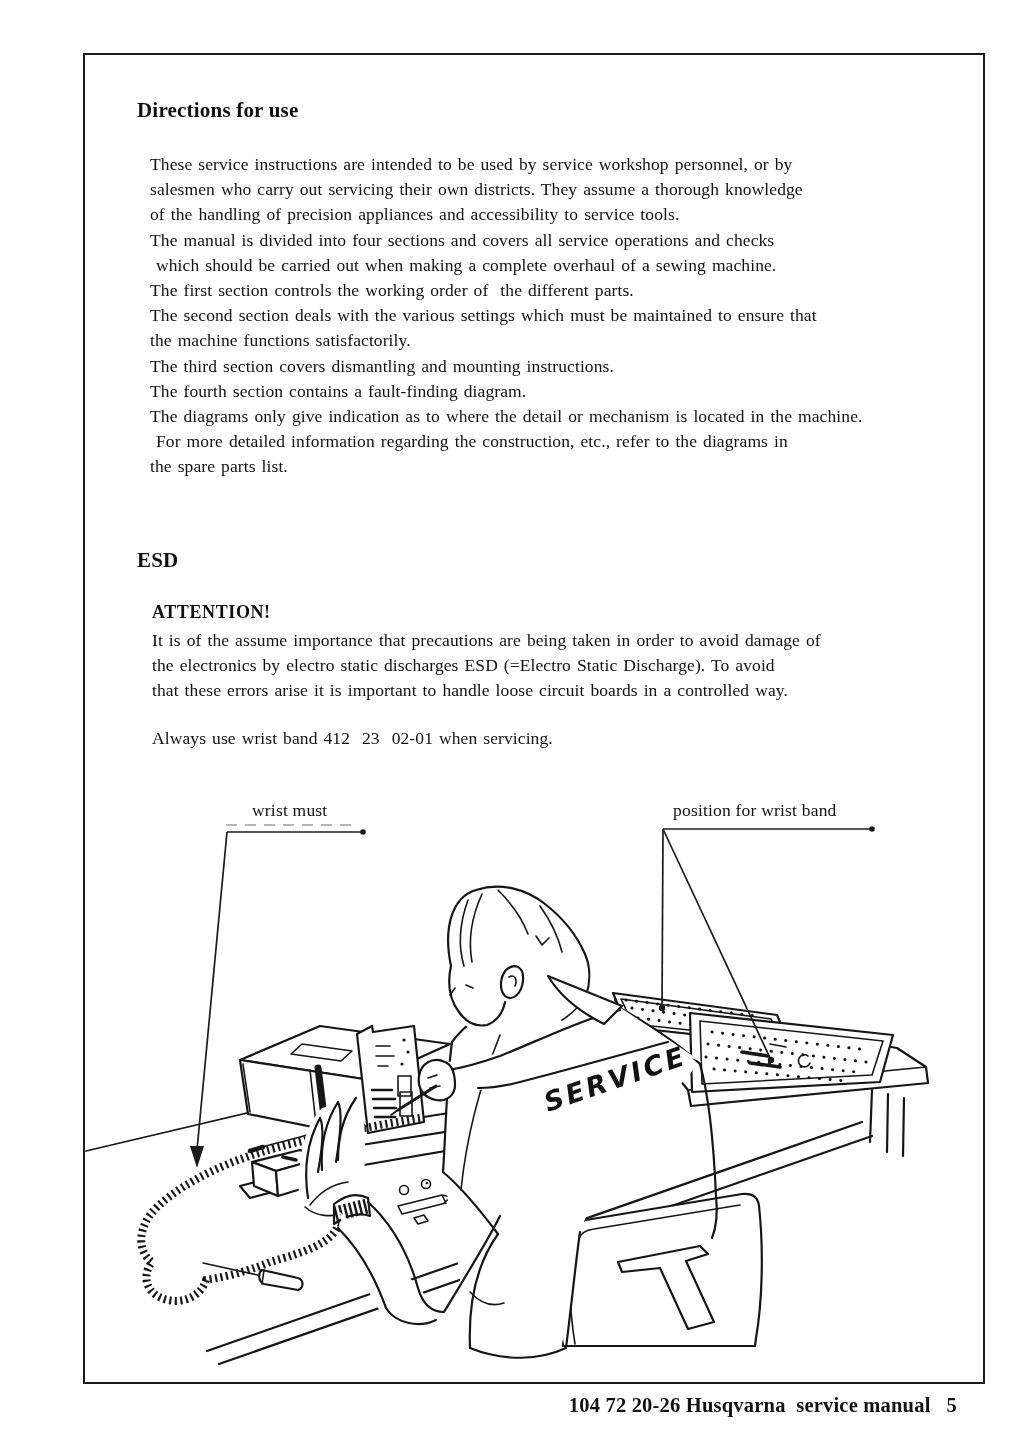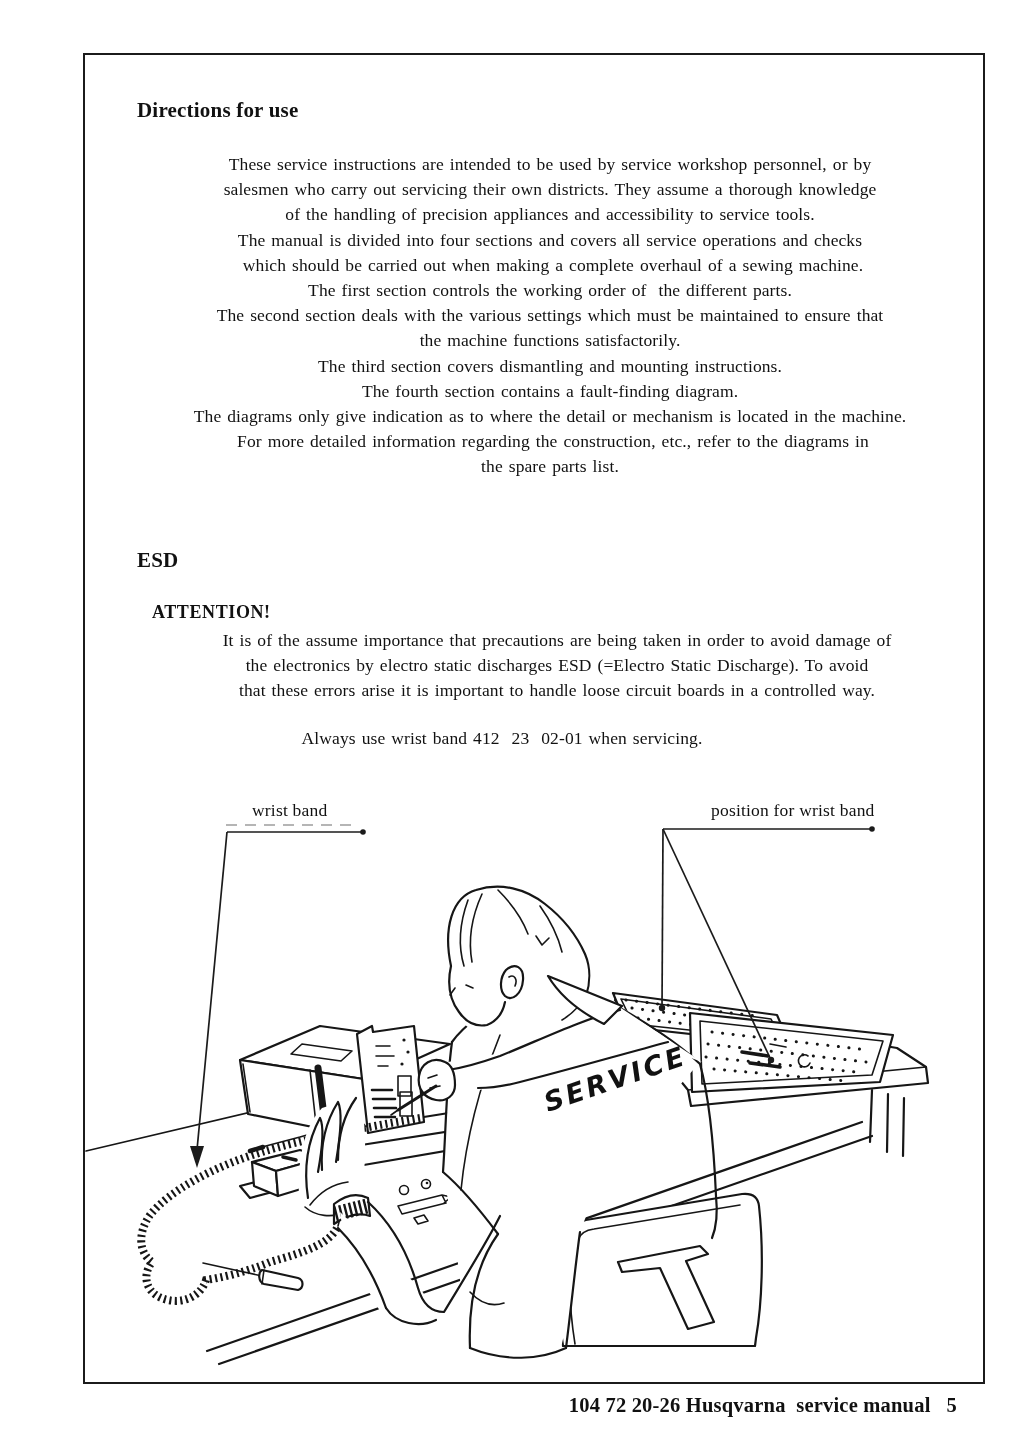--- a/index.html
+++ b/index.html
@@ -1,21 +1,21 @@
 <!DOCTYPE html>
 <html><head>
 <meta charset="utf-8">
 <style>
   html,body{margin:0;padding:0;background:#ffffff;}
   #page{position:relative;width:1024px;height:1449px;background:#ffffff;overflow:hidden;
         font-family:"Liberation Serif","DejaVu Serif",serif;color:#111;}
   #frame{position:absolute;left:83px;top:53px;width:898px;height:1327px;border:2.5px solid #1b1b1b;}
   .h1{position:absolute;font-weight:bold;font-size:21px;letter-spacing:.2px;}
   .body-text{position:absolute;font-size:17.5px;line-height:25.2px;white-space:pre-wrap;
-             word-spacing:1.5px;letter-spacing:.1px;text-align:center;}
+             word-spacing:1.5px;letter-spacing:.1px;}
   .attn{position:absolute;font-weight:bold;font-size:18px;letter-spacing:.6px;}
   .fig-label{position:absolute;font-size:17.5px;letter-spacing:.2px;}
   #footer{position:absolute;left:83px;top:1394px;width:874px;text-align:right;
           font-weight:bold;font-size:20.5px;white-space:pre;letter-spacing:.2px;}
   svg{position:absolute;left:0;top:0;}
   .ln{stroke:#161616;stroke-width:2.2;fill:none;stroke-linecap:round;stroke-linejoin:round;}
   .lnf{stroke:#161616;stroke-width:2.2;fill:#ffffff;stroke-linecap:round;stroke-linejoin:round;}
   .wf{fill:#ffffff;stroke:none;}
   .thin{stroke-width:1.6;}
   .thick{stroke-width:3.5;}
@@ -47,23 +47,23 @@
   <div class="h1" style="left:137px;top:548px;">ESD</div>
 
   <div class="attn" style="left:152px;top:602px;">ATTENTION!</div>
 
   <div class="body-text" style="left:152px;top:628px;width:810px;">It is of the assume importance that precautions are being taken in order to avoid damage of
 the electronics by electro static discharges ESD (=Electro Static Discharge). To avoid
 that these errors arise it is important to handle loose circuit boards in a controlled way.</div>
 
   <div class="body-text" style="left:152px;top:726px;width:700px;">Always use wrist band 412  23  02-01 when servicing.</div>
 
-  <div class="fig-label" style="left:252px;top:800px;">wrist band</div>
-
-  <div class="fig-label" style="left:711px;top:800px;">position for wrist band</div>
+  <div class="fig-label" style="left:252px;top:800px;">wrist must</div>
+
+  <div class="fig-label" style="left:673px;top:800px;">position for wrist band</div>
 
   <svg width="1024" height="1449" viewBox="0 0 1024 1449">
 
     <g>
       <path class="ln thin" d="M86,1151 L556,1040"></path>
       <path class="ln" d="M207,1351 L862,1122"></path>
       <path class="ln" d="M219,1364 L872,1136"></path>
     </g>
 
     <g>

